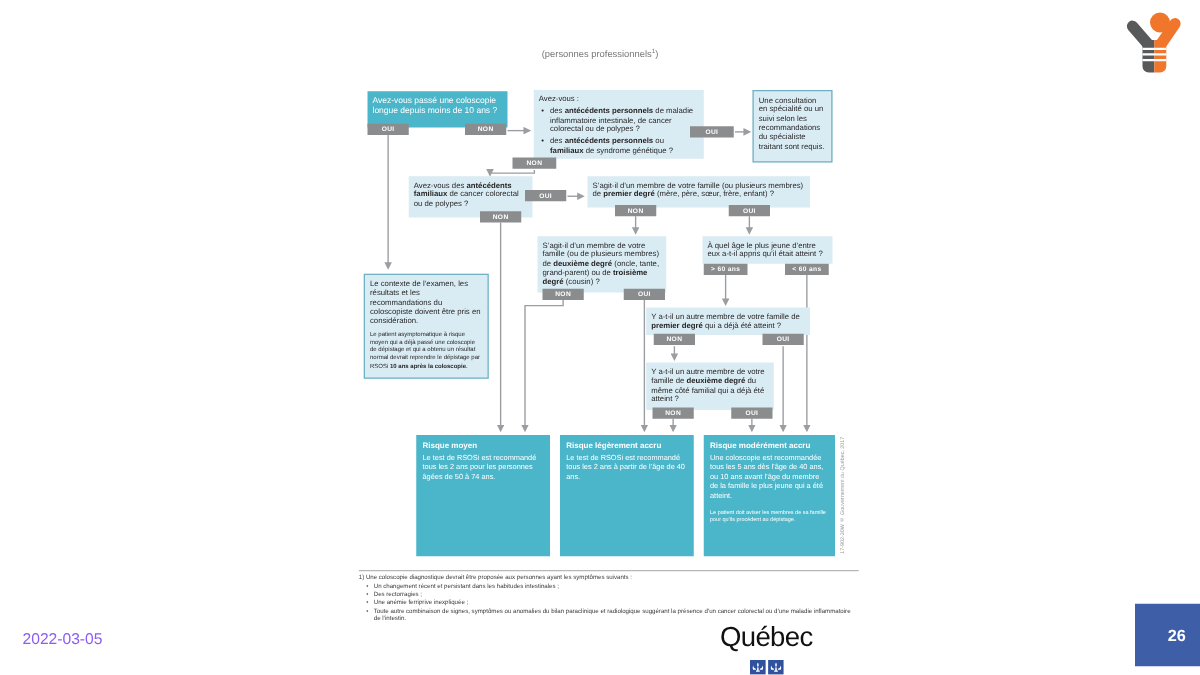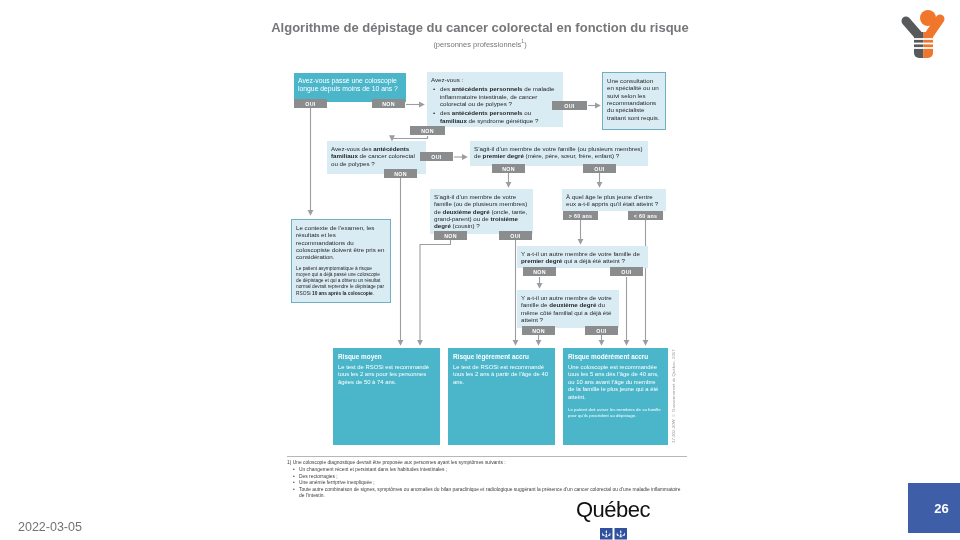--- a/index.html
+++ b/index.html
@@ -45,21 +45,21 @@
             padding-top:3px;font-size:4.9px;line-height:1.32;color:#3c3c3c;}
   .footnote .fn-items{margin-left:5px;margin-top:1px;}
   .fn-item{padding-left:7px;position:relative;}
   .fn-item .dot{position:absolute;left:1px;top:0;}
 
   
   .credit{position:absolute;left:671px;top:348px;height:97px;writing-mode:vertical-rl;
           transform:rotate(180deg);font-size:4.3px;color:#9a9b9e;text-align:center;}
 
   
-  .date{position:absolute;left:18px;top:520px;font-size:12.5px;color:#737373;}
+  .date{position:absolute;left:18px;top:504px;font-size:12.5px;color:#8b5cf6;}
   .url{position:absolute;left:285px;top:502px;font-size:11.5px;font-weight:bold;color:#808285;}
   .quebec{position:absolute;left:576px;top:497px;display:flex;align-items:center;gap:5px;flex-direction:column;}
   .quebec .word{font-size:22px;color:#111;letter-spacing:-0.5px;}
   .pagebox{position:absolute;left:908px;top:483px;width:67px;height:50px;background:#3e5fa7;
            color:#fff;font-size:13px;font-weight:bold;display:flex;align-items:center;justify-content:center;}
   .logo{position:absolute;left:893px;top:8px;}
 </style>
 </head>
 <body>
 
@@ -82,21 +82,20 @@
     <path class="c" d="M450.5 240 V244.5 H420 V344"></path>
     <path class="c" d="M515.5 240 V344"></path>
     <path class="c" d="M580.5 220 V243"></path>
     <path class="c" d="M645.5 220 V344"></path>
     <path class="c" d="M539.5 277 V287"></path>
     <path class="c" d="M626.5 277 V344"></path>
     <path class="c" d="M538.5 335 V344"></path>
     <path class="c" d="M601.5 335 V344"></path>
   </svg>
 
-  <div class="title">Algorithme de dépistage du cancer colorectal en fonction du risque</div>
   <div class="subtitle"><span>(personnes professionnels</span><sup>1</sup><span>)</span></div>
 
   <div class="logo">
     <svg width="60" height="52" viewBox="0 0 60 52">
       <path d="M13 13 L26 28" stroke="#58595b" stroke-width="9" stroke-linecap="round" fill="none"></path>
       <path d="M47 11 L36 27" stroke="#f0762b" stroke-width="9" stroke-linecap="round" fill="none"></path>
       <circle cx="35" cy="10" r="8" fill="#f0762b"></circle>
       <path d="M21 24 h9.5 v26 h-4.5 a5 5 0 0 1 -5 -5 z" fill="#58595b"></path>
       <path d="M30.5 24 h9.5 v21 a5 5 0 0 1 -5 5 h-4.5 z" fill="#f0762b"></path>
       <g stroke="#ffffff" stroke-width="1.8">

